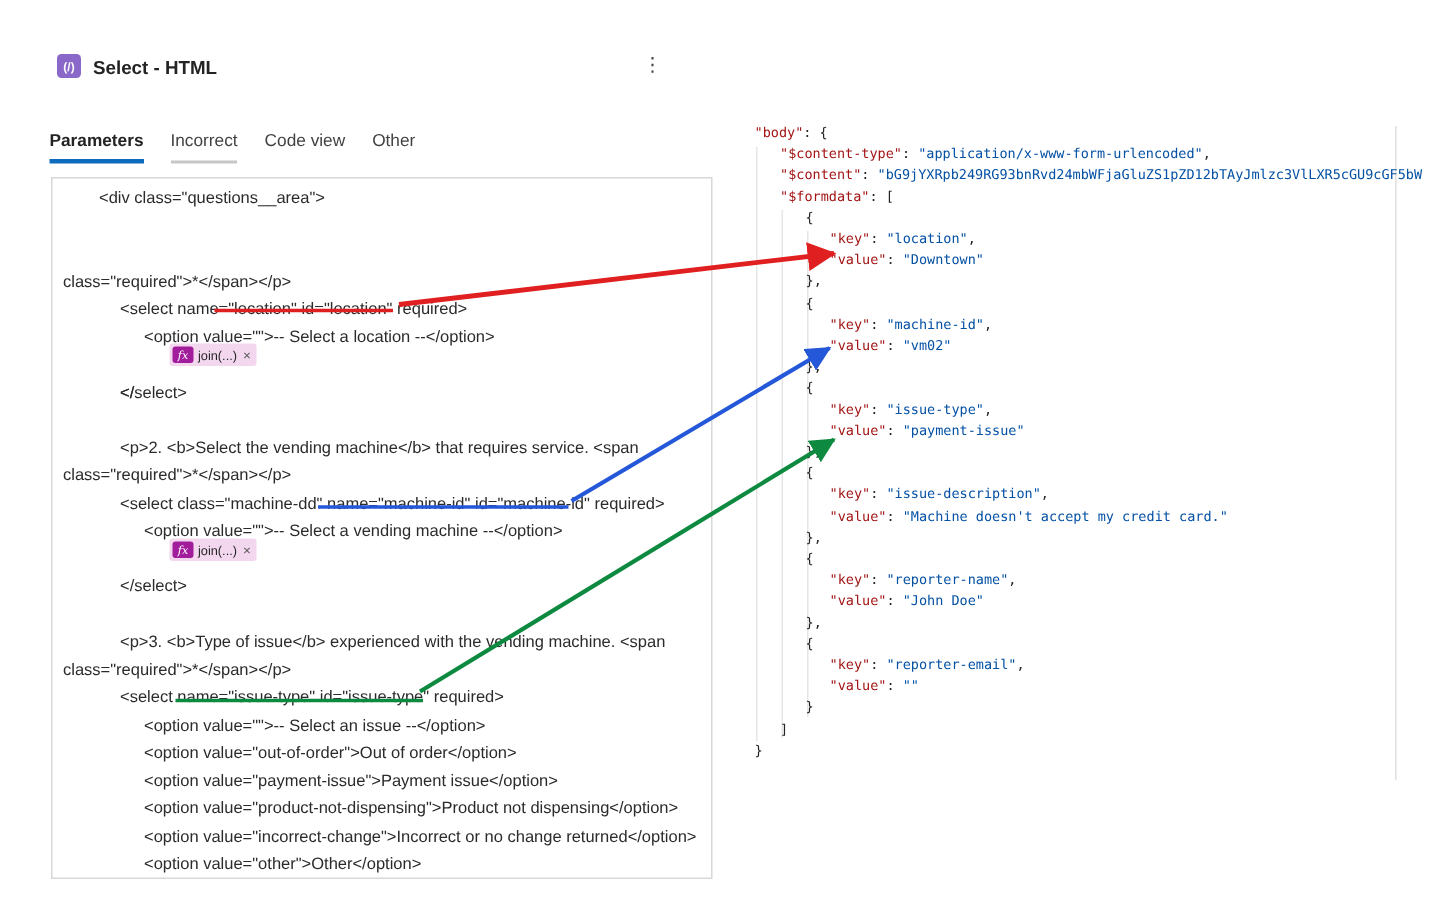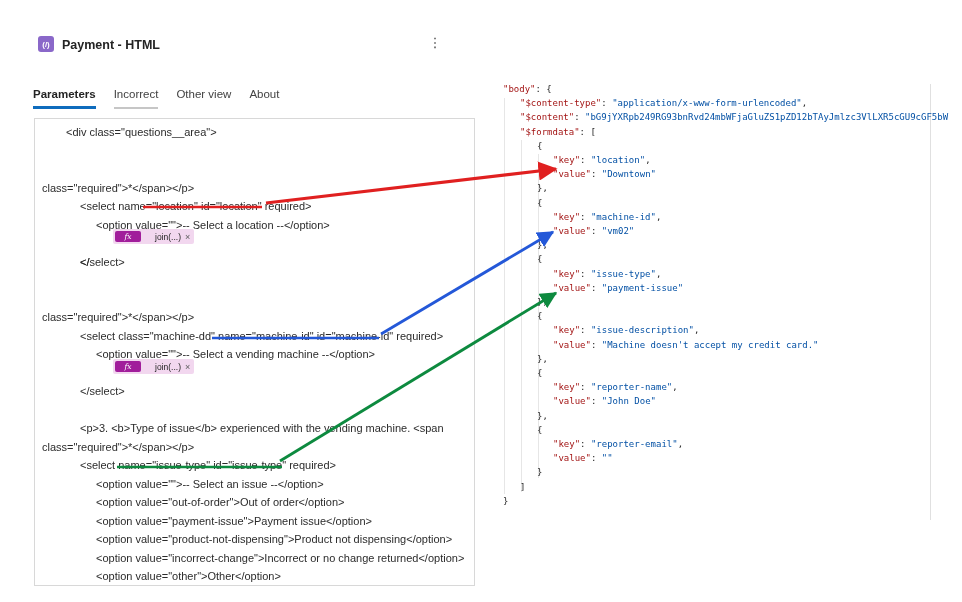--- a/index.html
+++ b/index.html
@@ -18,57 +18,58 @@
   .tabs{position:absolute;left:33px;top:88px;display:flex;gap:18px;font-size:11.5px;color:#424242}
   .tab{padding-bottom:6px;border-bottom:3px solid transparent;cursor:pointer}
   .tab.active{font-weight:700;color:#242424;border-bottom-color:#0f6cbd}
   .tab.hover{border-bottom-width:2px;border-bottom-color:#c6c6c6}
   
   .left-pane{position:absolute;left:34px;top:118px;width:439px;height:466px;
     border:1px solid #d8d8d8;overflow:hidden;font-size:11px;color:#2b2b2b;background:#fff}
   .cl{position:absolute;white-space:pre;line-height:12px}
   .chip{position:absolute;height:15px;background:#f2d7ef;border-radius:2px;
     display:flex;align-items:center;padding:0 4px 0 2px;font-size:8.5px;color:#242424;cursor:pointer}
-  .chip-fx{width:26px;height:11px;background:#a11d9b;border-radius:2px;color:#fff;
+  .chip-fx{width:14px;height:11px;background:#a11d9b;border-radius:2px;color:#fff;
     font-style:italic;font-family:"DejaVu Serif",serif;font-size:7.5px;
-    display:flex;align-items:center;justify-content:center;margin-right:14px}
+    display:flex;align-items:center;justify-content:center;margin-right:3px}
   .chip-x{color:#5f5f5f;font-size:9px;margin-left:4px;cursor:pointer}
   
   .right-pane{position:absolute;left:495px;top:80px;width:467px;height:440px;overflow:hidden;
     font-family:"DejaVu Sans Mono",monospace;font-size:9px;background:#fff}
   .jl{position:absolute;white-space:pre;line-height:11px}
   .seg-k{color:#a31515}
   .seg-v{color:#0451a5}
   .seg-p{color:#242424}
   .guide{position:absolute;width:1px;background:#e6e6e6}
   .vdiv{position:absolute;width:1px;background:#e0e0e0}
   
   .overlay{position:absolute;left:0;top:0;pointer-events:none}
 </style>
 </head>
 <body>
 
 <div class="hdr-icon">(/)</div>
-<div class="hdr-title">Payment - HTML</div>
+<div class="hdr-title">Select - HTML</div>
 <div class="more-btn">⋮</div>
 
 <div class="tabs">
   <div class="tab active">Parameters</div>
   <div class="tab hover">Incorrect</div>
-  <div class="tab">Other view</div>
-  <div class="tab">About</div>
+  <div class="tab">Code view</div>
+  <div class="tab">Other</div>
 </div>
 
 <div class="left-pane">
     <div class="cl" style="left: 31px; top: 7px;">&lt;div class="questions__area"&gt;</div>
     <div class="cl" style="left: 7px; top: 63px;">class="required"&gt;*&lt;/span&gt;&lt;/p&gt;</div>
     <div class="cl" style="left: 45px; top: 81px;">&lt;select name="location" id="location" required&gt;</div>
     <div class="cl" style="left: 61px; top: 100px;">&lt;option value=""&gt;-- Select a location --&lt;/option&gt;</div>
     <div class="cl" style="left: 45px; top: 137px;">&lt;/</div>
     <div class="cl" style="left: 45px; top: 137px;">&lt;/select&gt;</div>
+    <div class="cl" style="left: 45px; top: 174px;">&lt;p&gt;2. &lt;b&gt;Select the vending machine&lt;/b&gt; that requires service. &lt;span</div>
     <div class="cl" style="left: 7px; top: 192px;">class="required"&gt;*&lt;/span&gt;&lt;/p&gt;</div>
     <div class="cl" style="left: 45px; top: 211px;">&lt;select class="machine-dd" name="machine-id" id="machine-id" required&gt;</div>
     <div class="cl" style="left: 61px; top: 229px;">&lt;option value=""&gt;-- Select a vending machine --&lt;/option&gt;</div>
     <div class="cl" style="left: 45px; top: 266px;">&lt;/select&gt;</div>
     <div class="cl" style="left: 45px; top: 303px;">&lt;p&gt;3. &lt;b&gt;Type of issue&lt;/b&gt; experienced with the vending machine. &lt;span</div>
     <div class="cl" style="left: 7px; top: 322px;">class="required"&gt;*&lt;/span&gt;&lt;/p&gt;</div>
     <div class="cl" style="left: 45px; top: 340px;">&lt;select name="issue-type" id="issue-type" required&gt;</div>
     <div class="cl" style="left: 61px; top: 359px;">&lt;option value=""&gt;-- Select an issue --&lt;/option&gt;</div>
     <div class="cl" style="left: 61px; top: 377px;">&lt;option value="out-of-order"&gt;Out of order&lt;/option&gt;</div>
     <div class="cl" style="left: 61px; top: 396px;">&lt;option value="payment-issue"&gt;Payment issue&lt;/option&gt;</div>

